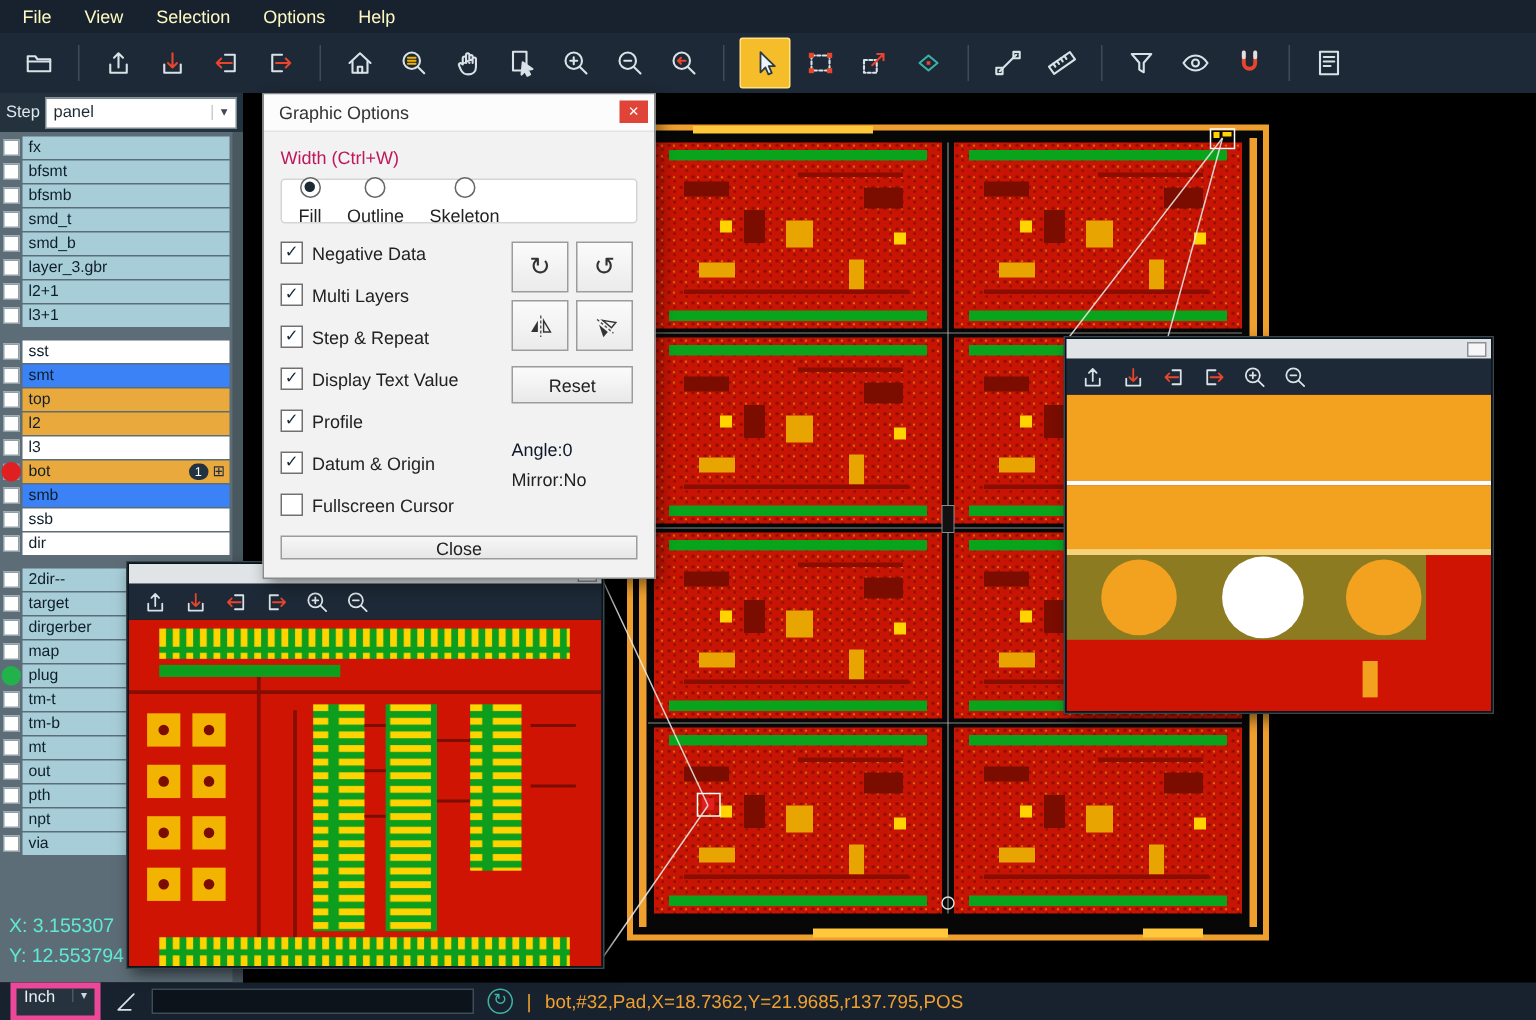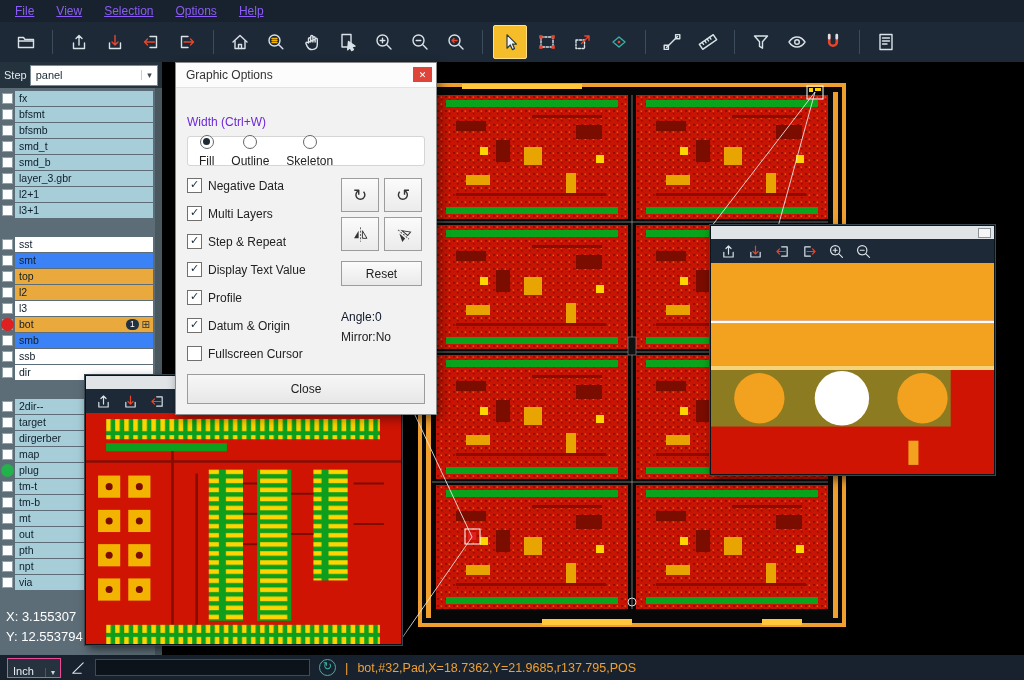--- a/index.html
+++ b/index.html
@@ -1,20 +1,20 @@
 <!DOCTYPE html>
 <html><head>
 <meta charset="utf-8">
 <style>
   html,body{margin:0;padding:0;background:#222;}
   .app{position:relative;width:1024px;height:680px;overflow:hidden;background:#000;
        font-family:"Liberation Sans",sans-serif;-webkit-user-select:none;user-select:none;}
   
   .menubar{position:absolute;left:0;top:0;right:0;height:22px;background:#18222e;display:flex;align-items:center;padding-left:4px;z-index:4;}
-  .menu-item{color:#8b5cf6;font-size:12px;padding:2px 11px;cursor:default;text-decoration:underline;}
+  .menu-item{color:#fef9c3;font-size:12px;padding:2px 11px;cursor:default;}
   .toolbar{position:absolute;left:0;top:22px;right:0;height:40px;background:#1d2936;display:flex;align-items:center;padding-left:8px;z-index:4;}
   .tb-btn{width:32px;height:32px;display:flex;align-items:center;justify-content:center;border-radius:2px;margin:0 2px;flex:none;}
   .tb-btn.active{background:#f5bd2a;border:1px solid #ffe18a;}
   .tb-sep{width:1px;height:24px;background:#3c4c5a;margin:0 8px;flex:none;}
   .icon{display:inline-flex;align-items:center;justify-content:center;}
   .tb-btn svg{width:20px;height:20px;}
   .icon svg *{fill:none;stroke:#d9e2e8;stroke-width:1.4;stroke-linecap:round;stroke-linejoin:round;}
   .icon .r{stroke:#e8452c;}
   .icon .rf, .icon g.rf rect{fill:#e8452c;stroke:none;}
   .icon .y{stroke:#f2b400;}
@@ -25,69 +25,69 @@
   .icon .ws{stroke:#d9e2e8;stroke-width:2.6;}
   
   .sidebar{position:absolute;left:0;top:62px;width:162px;bottom:25px;background:#5d6d77;z-index:3;}
   .sidebar::after{content:"";position:absolute;right:0;top:26px;bottom:0;width:7px;background:#49575f;}
   .step-row{height:26px;background:#24323e;display:flex;align-items:center;padding:0 4px;gap:3px;}
   .step-label{color:#dfe8ee;font-size:11px;flex:none;}
   .step-combo{flex:1;height:19px;background:#fff;border:1px solid #7a8a94;display:flex;align-items:center;font-size:11px;color:#1c2a34;padding-left:5px;justify-content:space-between;}
   .combo-arrow{width:15px;text-align:center;color:#445;border-left:1px solid #ccc;font-size:9px;font-family:"DejaVu Sans",sans-serif;}
   .layer-list{padding:3px 9px 0 0;}
   .layer-row{display:flex;align-items:center;height:15px;margin-bottom:1px;}
-  .layer-row.gap{margin-top:19px;}
+  .layer-row.gap{margin-top:9px;}
   .gutter{width:9px;height:9px;background:#fff;border:1px solid #90a0a8;margin:0 2px;position:relative;flex:none;}
   .gutter.ind-red{background:#2f55d4;}
   .gutter.ind-red::after{content:"";position:absolute;inset:-2px;border-radius:50%;background:#e02020;}
   .gutter.ind-green{background:transparent;border-color:transparent;}
   .gutter.ind-green::after{content:"";position:absolute;inset:-2px;border-radius:50%;background:#21b24b;}
   .lname{flex:1;font-size:10.5px;line-height:15px;padding:0 3px 0 4px;color:#0e1e2a;display:flex;align-items:center;overflow:hidden;white-space:nowrap;}
   .bg-cyan{background:#a6cdd8;} .bg-white{background:#ffffff;} .bg-green{background:#3b82f6;} .bg-orange{background:#e9a93d;}
   .badge{margin-left:auto;background:#223240;color:#fff;font-size:8.5px;border-radius:7px;padding:0 4px;height:11px;line-height:11px;flex:none;}
   .gridglyph{color:#223240;font-size:10px;margin-left:3px;flex:none;font-family:"DejaVu Sans",sans-serif;}
-  .coords{position:absolute;left:6px;bottom:8px;color:#ffffff;font-size:13px;line-height:20px;}
+  .coords{position:absolute;left:6px;bottom:8px;color:#5eead4;font-size:13px;line-height:20px;}
   
   .canvas{position:absolute;left:162px;top:62px;right:0;bottom:25px;background:#000;z-index:1;}
   .callouts{position:absolute;left:0;top:0;z-index:5;pointer-events:none;}
   
   .magwin{position:absolute;z-index:6;border:1px solid #0a141c;box-shadow:0 0 0 1px #37464f, 3px 4px 10px rgba(0,0,0,.6);background:#10161c;}
   #mag1{left:85px;top:375px;width:315px;height:268px;}
   #mag2{left:710px;top:225px;width:283px;height:248px;}
   .mwtitle{height:13px;background:#e0e4e7;position:relative;}
   .mwbox{position:absolute;right:3px;top:2px;width:11px;height:8px;background:#f6f6f6;border:1px solid #8a9298;}
   .mwtoolbar{height:24px;background:#1d2936;display:flex;align-items:center;padding-left:4px;}
   .mwtoolbar .tb-btn{width:25px;height:22px;margin:0 1px;}
   .mwtoolbar svg{width:17px;height:17px;}
   .mwcontent{position:absolute;left:0;right:0;top:37px;bottom:0;overflow:hidden;}
   .mwcontent svg{display:block;width:100%;height:100%;}
   
   .dialog{position:absolute;left:175px;top:62px;width:260px;background:#f2f2f2;border:1px solid #8a8a8a;z-index:7;box-shadow:3px 4px 10px rgba(0,0,0,.45);}
   .dlg-title{height:24px;background:#fcfcfc;display:flex;align-items:center;padding-left:10px;font-size:12px;color:#333;position:relative;border-bottom:1px solid #e3e3e3;}
   .dlg-close{position:absolute;right:4px;top:4px;width:19px;height:15px;background:#e04338;color:#fff;font-size:9px;display:flex;align-items:center;justify-content:center;font-family:"DejaVu Sans",sans-serif;}
   .dlg-body{padding:8px 11px 10px;}
-  .dlg-width-label{font-size:12px;color:#6d28d9;margin:19px 0 7px;}
+  .dlg-width-label{font-size:12px;color:#be185d;margin:2px 0 7px;}
   .radio-group{background:#fff;border:1px solid #d5d5d5;border-radius:3px;height:28px;display:flex;align-items:center;padding:0 11px;gap:17px;}
   .radio-item{display:flex;align-items:center;gap:5px;font-size:12px;color:#222;flex-direction:column;}
   .radio{width:12px;height:12px;border:1px solid #666;border-radius:50%;background:#fff;display:inline-block;position:relative;flex:none;}
   .radio.on::after{content:"";position:absolute;inset:2.5px;background:#1c2a34;border-radius:50%;}
   .dlg-main{display:flex;margin-top:12px;}
   .cb-col{flex:1;display:flex;flex-direction:column;gap:13px;}
   .cb-item{display:flex;align-items:center;gap:6px;font-size:12px;color:#222;}
   .cb{width:13px;height:13px;border:1px solid #707070;background:#fff;font-size:11px;line-height:12px;text-align:center;color:#15293a;font-weight:bold;flex:none;font-family:"DejaVu Sans",sans-serif;}
   .right-col{width:84px;flex:none;display:flex;flex-direction:column;align-items:flex-start;}
   .btn-grid{display:grid;grid-template-columns:38px 38px;grid-auto-rows:34px;gap:5px;}
   .btn-grid button{border:1px solid #9c9c9c;background:linear-gradient(#fbfbfb,#ebebeb);font-size:17px;color:#333;display:flex;align-items:center;justify-content:center;padding:0;font-family:"DejaVu Sans",sans-serif;}
   .reset-btn{margin-top:10px;width:81px;height:25px;border:1px solid #9c9c9c;background:linear-gradient(#fbfbfb,#e9e9e9);font-size:12px;color:#222;font-family:"Liberation Sans",sans-serif;}
   .angle{font-size:12px;color:#0f172a;margin-top:24px;}
   .mirror{font-size:12px;color:#222;margin-top:6px;}
-  .close-btn{margin-top:13px;width:100%;height:30px;border:1px solid #9c9c9c;background:linear-gradient(#f7f7f7,#e7e7e7);font-size:12px;color:#222;font-family:"Liberation Sans",sans-serif;}
+  .close-btn{margin-top:13px;width:100%;height:16px;border:1px solid #9c9c9c;background:linear-gradient(#f7f7f7,#e7e7e7);font-size:12px;color:#222;font-family:"Liberation Sans",sans-serif;}
   
   .statusbar{position:absolute;left:0;bottom:0;right:0;height:25px;background:#18222e;display:flex;align-items:center;padding:0 7px;gap:9px;z-index:4;}
-  .unit-combo{width:52px;height:18px;background:#26323e;border:1px solid #ec4899;display:flex;align-items:flex-end;color:#e9eff4;font-size:11px;flex:none;}
+  .unit-combo{width:52px;height:18px;background:#26323e;border:4px solid #ec4899;display:flex;align-items:flex-start;color:#e9eff4;font-size:11px;flex:none;}
   .unit-combo .uv{flex:1;padding-left:5px;}
   .uc-arrow{width:14px;text-align:center;border-left:1px solid #46586a;font-size:8px;color:#cdd7de;font-family:"DejaVu Sans",sans-serif;}
   .corner-icon svg{width:16px;height:16px;}
   .cmd-input{width:205px;height:15px;background:#0c131b;border:1px solid #3c4c58;flex:none;color:#dde;font-size:11px;padding:0 4px;}
   .refresh-icon{width:15px;height:15px;border:1.5px solid #3fb3a6;border-radius:50%;color:#3fb3a6;font-size:11px;line-height:14px;text-align:center;flex:none;font-family:"DejaVu Sans",sans-serif;}
   .sb-divider{color:#f0a030;font-size:13px;}
   .sb-message{color:#f0a030;font-size:12.5px;white-space:nowrap;}
 </style>
 </head>
 <body>

